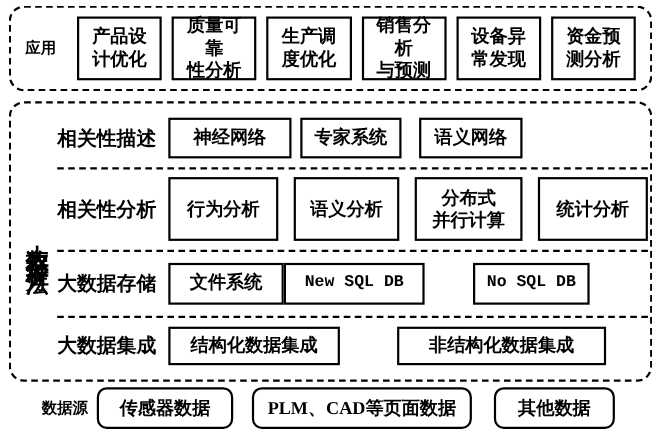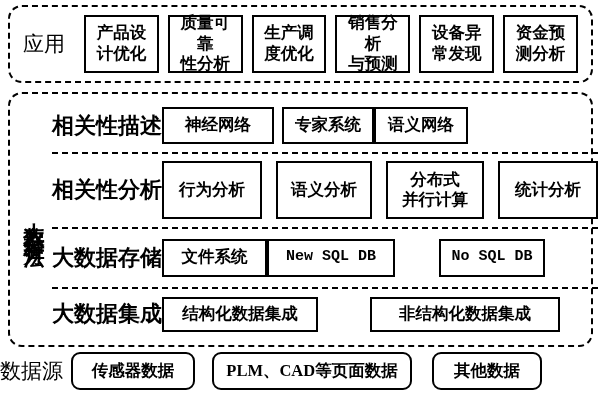--- a/index.html
+++ b/index.html
@@ -5,21 +5,21 @@
   html,body { margin:0; padding:0; background:#fff; }
   .canvas {
     position:relative; width:600px; height:400px; background:#fff;
     font-family:"Liberation Serif","DejaVu Serif",serif; color:#000;
     overflow:hidden;
   }
   .dashed-panel {
     position:absolute; border:2.5px dashed #000; border-radius:14px;
     background:#fff; box-sizing:border-box;
   }
-  .panel-label { font-size:21px; font-weight:400; white-space:nowrap; }
+  .panel-label { font-size:14px; font-weight:700; white-space:nowrap; }
   .box {
     border:2.5px solid #000; background:#fff; box-sizing:border-box;
     display:flex; align-items:center; justify-content:center;
     text-align:center; white-space:pre-line;
     font-size:16.5px; font-weight:700; line-height:1.25; padding:2px 4px;
     flex:0 0 auto;
   }
   .round { border-radius:9px; }
   .latin { font-family:"Liberation Mono","DejaVu Sans Mono",monospace; font-size:15px; font-weight:700; }
 
@@ -36,35 +36,35 @@
     left:8px; top:92px; width:585px; height:255px;
     display:flex; align-items:stretch; padding:5px 4px 5px 6px;
   }
   .side-label {
     writing-mode:vertical-rl; text-orientation:upright;
     width:36px; display:flex; align-items:center; justify-content:center;
     font-size:21px; font-weight:700; letter-spacing:4px; flex:0 0 auto;
   }
   .rows { flex:1 1 auto; display:flex; flex-direction:column; }
   .method-row { display:flex; align-items:center; }
-  .row-label { flex:0 0 101px; font-size:22px; font-weight:700; white-space:nowrap; }
+  .row-label { flex:0 0 101px; font-size:18px; font-weight:700; white-space:nowrap; }
   .divider { border-top:2px dashed #000; height:0; flex:0 0 auto; }
   .row1 { height:56px; } .row2 { height:76px;justify-content:flex-end; } .row3 { height:61px; } .row4 { height:54px; }
   .row1 .box { height:37px; } .row2 .box { height:58px; }
   .row3 .box { height:38px; } .row4 .box { height:35px; }
   .w112{width:112px} .w92{width:92px} .w98{width:98px} .w94{width:94px}
   .w100{width:100px} .w96{width:96px} .w105{width:105px} .w128{width:128px}
   .w106{width:106px} .w188{width:156px} .w190{width:190px}
-  .ml8{margin-left:8px} .ml14{margin-left:14px} .ml16{}
+  .ml8{margin-left:8px} .ml14{margin-left:14px} .ml16{margin-left:16px}
   .ml18{margin-left:18px} .ml44{margin-left:44px} .ml46{} .ml52{margin-left:52px}
 
   
   #source-row {
     position:absolute; left:0; top:350px; width:600px; height:42px;
-    display:flex; align-items:center; box-sizing:border-box;
+    display:flex; align-items:center; padding-left:38px; box-sizing:border-box;
   }
   #source-row .panel-label { margin-right:8px; }
   .src-box { height:38px; }
   .w124{width:124px} .w200{width:200px} .w110{width:110px}
   .ml17{margin-left:17px} .ml20{margin-left:20px}
 </style>
 </head>
 <body>
 
 <div class="canvas">

